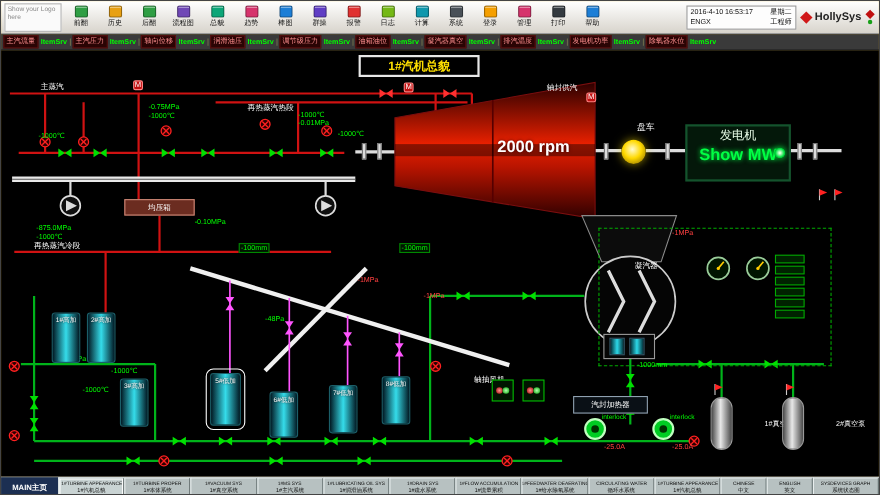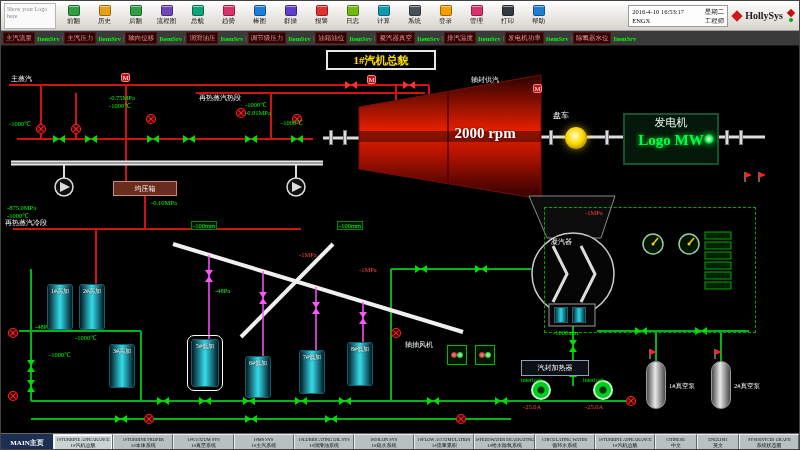--- a/index.html
+++ b/index.html
@@ -1,18 +1,18 @@
 <!DOCTYPE html>
 <html><head>
 <meta charset="utf-8">
 <style>
   html,body{margin:0;padding:0;background:#222;}
   *{box-sizing:border-box;}
   body{font-family:"Liberation Sans","DejaVu Sans",sans-serif;}
-  .app{position:relative;width:800px;height:450px;background:#eab308;overflow:hidden;border:1px solid #444;font-family:Liberation Serif, serif;}
+  .app{position:relative;width:800px;height:450px;background:#eab308;overflow:hidden;border:1px solid #444;}
 
   
   .toolbar{height:30px;background:linear-gradient(#ffffff,#d8d4cc);display:flex;align-items:center;padding:0 3px;gap:2px;border-bottom:1px solid #9a9a9a;}
   .logo-box{width:52px;height:26px;border:1px solid #b5b5b5;background:#fafafa;color:#888;font-size:6px;line-height:7px;padding:2px;}
   .tool{width:31px;display:flex;flex-direction:column;align-items:center;gap:1px;cursor:pointer;}
   .tool-icon{width:12px;height:11px;border-radius:2px;border:1px solid rgba(0,0,0,.35);box-shadow:inset 0 1px 0 rgba(255,255,255,.55);}
   .tool-label{font-size:6.5px;color:#111;white-space:nowrap;}
   .status{margin-left:auto;display:flex;align-items:center;gap:5px;padding-right:2px;}
   .dt-box{border:1px solid #9a9a9a;background:#fdfdfd;font-size:6.5px;color:#111;padding:1px 3px;line-height:9px;min-width:100px;}
   .dt-row{display:flex;justify-content:space-between;gap:8px;white-space:nowrap;}
@@ -25,21 +25,21 @@
   
   .ticker{height:15px;background:#3a3a3a;display:flex;align-items:center;padding:0 2px;overflow:hidden;border-bottom:1px solid #1a1a1a;}
   .tk-item{display:flex;align-items:center;gap:2px;margin-right:1px;white-space:nowrap;}
   .tk-label{background:#2a0404;border:1px solid #5a1010;color:#ff9090;font-size:6.5px;padding:0 2px;line-height:10px;cursor:pointer;}
   .tk-value{color:#00ff00;font-size:6.5px;font-weight:bold;}
   .tk-sep{color:#8a8a55;font-size:7px;margin:0 1px;}
 
   
   .mimic{position:relative;height:387px;background:#000;overflow:hidden;}
   #pipes{position:absolute;left:0;top:0;}
-  .mlabel{position:absolute;white-space:nowrap;line-height:1.1;}
+  .mlabel{position:absolute;white-space:nowrap;line-height:1.1;margin-left:26px;}
   .mlabel.boxed{border:1px solid #008800;background:#001400;padding:0 1px;}
   .title-box{position:absolute;left:325px;top:4px;width:110px;height:20px;border:2px solid #e8e8e8;display:flex;align-items:center;justify-content:center;color:#ffe000;font-size:11px;font-weight:bold;background:#000;}
   .rpm{position:absolute;left:424px;top:79px;width:120px;text-align:center;color:#fff;font-size:15px;font-weight:bold;text-shadow:0 0 3px #400;}
   .generator{position:absolute;left:622px;top:67px;width:96px;height:52px;border:2px solid #14532d;background:#04180a;display:flex;flex-direction:column;align-items:center;gap:2px;}
   .gen-title{color:#eaffea;font-size:11px;}
   .gen-value{color:#00ff44;font-size:15px;font-weight:bold;text-shadow:0 0 5px #00ff44;}
   .gen-spark{position:absolute;right:3px;top:50%;transform:translateY(-50%);width:10px;height:10px;border-radius:50%;background:radial-gradient(circle,#d6ffd6 10%,#00e040 55%,#003300 100%);box-shadow:0 0 6px #00ff44;}
   .turning-gear{position:absolute;left:564px;top:81px;width:22px;height:22px;border-radius:50%;background:radial-gradient(circle at 45% 40%,#fffbd0 0%,#ffd900 45%,#7a5e00 100%);box-shadow:0 0 9px rgba(255,226,0,.6);}
   .panel{position:absolute;left:543px;top:161px;width:212px;height:126px;border:1px dashed #00aa00;}
   .mbox{position:absolute;width:9px;height:9px;background:#c01010;border:1px solid #ff8080;color:#fff;font-size:7px;line-height:8px;text-align:center;border-radius:2px;}
@@ -493,21 +493,21 @@
           <line x1="758" y1="136" x2="758" y2="126" stroke="#cccccc" stroke-width="1"></line>
           <polygon points="758,126 765,129 758,132" fill="#ff2222"></polygon>
         </g>
       </svg>
 
     <div class="title-box">1#汽机总貌</div>
     <div class="rpm">2000 rpm</div>
     <div class="turning-gear"></div>
     <div class="generator">
       <div class="gen-title">发电机</div>
-      <div class="gen-value">Logo MW</div>
+      <div class="gen-value">Show MW</div>
       <div class="gen-spark"></div>
     </div>
     <div class="panel"></div>
   <div class="mbox" style="left: 120px; top: 27px;">M</div>
       <div class="mbox" style="left: 366px; top: 29px;">M</div>
       <div class="mbox" style="left: 532px; top: 38px;">M</div>
       <div class="mlabel" style="left: 10px; top: 30px; color: rgb(255, 255, 255); font-size: 7px;">主蒸汽</div>
       <div class="mlabel" style="left: 198px; top: 49px; color: rgb(255, 255, 255); font-size: 7px;">再热蒸汽热段</div>
       <div class="mlabel" style="left: 4px; top: 174px; color: rgb(255, 255, 255); font-size: 7px;">再热蒸汽冷段</div>
       <div class="mlabel" style="left: 470px; top: 31px; color: rgb(255, 255, 255); font-size: 7px;">轴封供汽</div>

